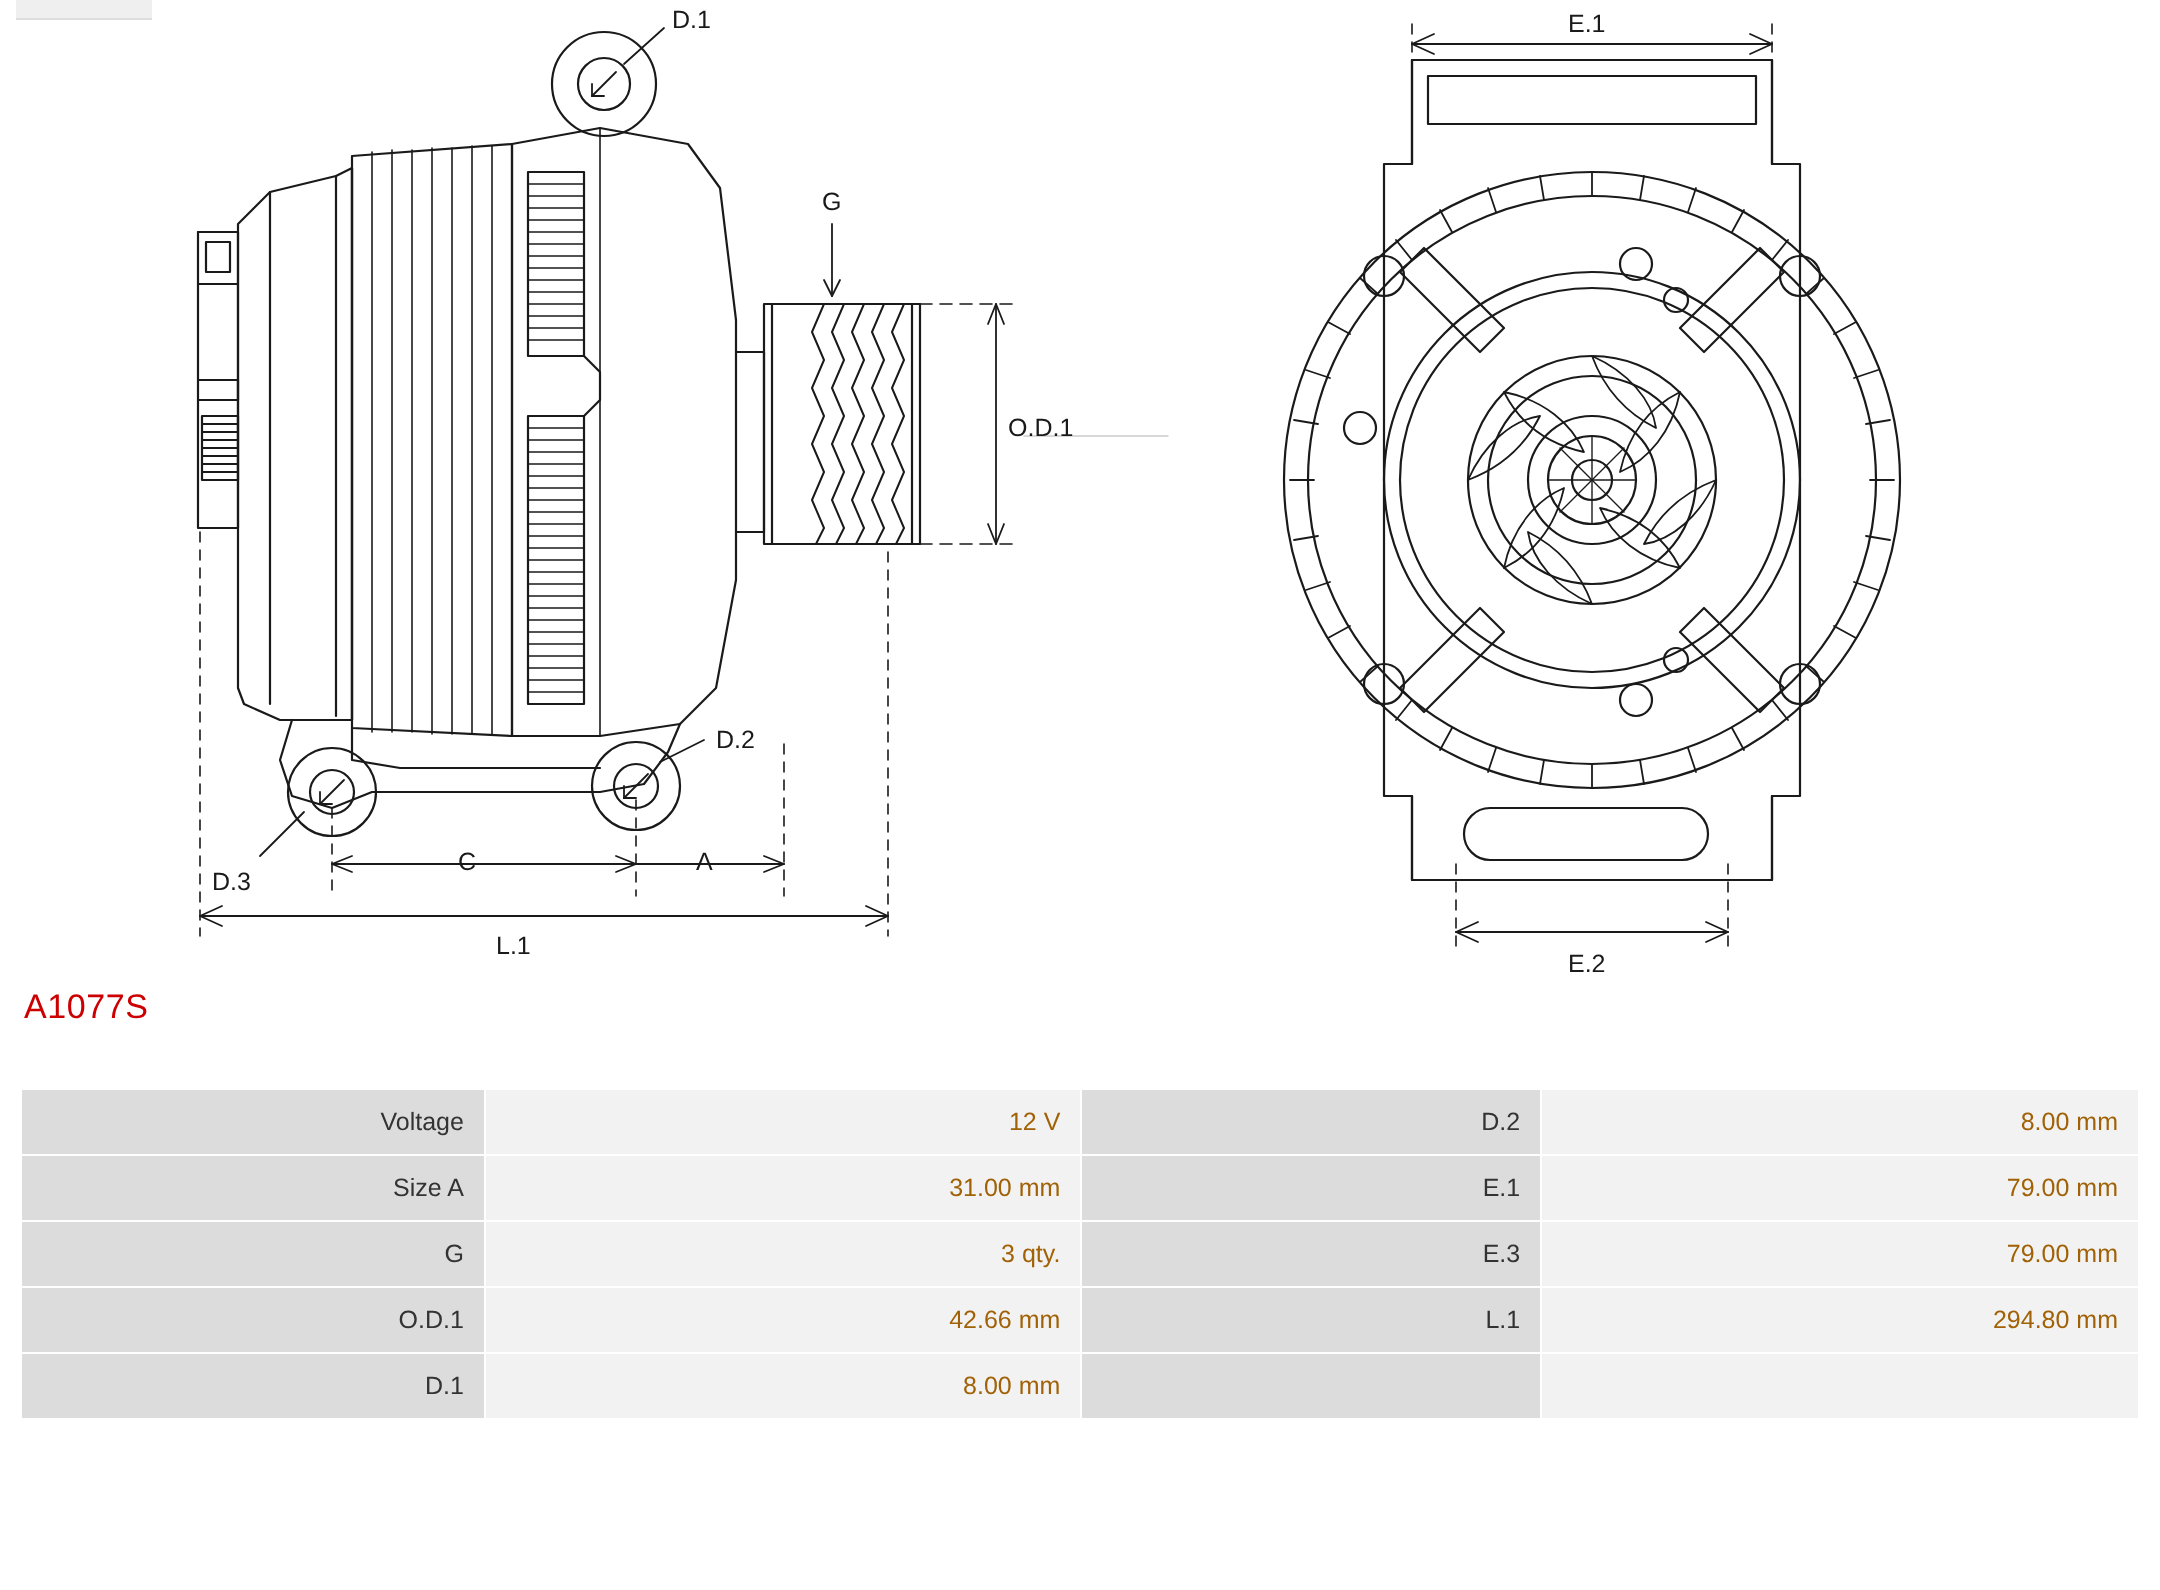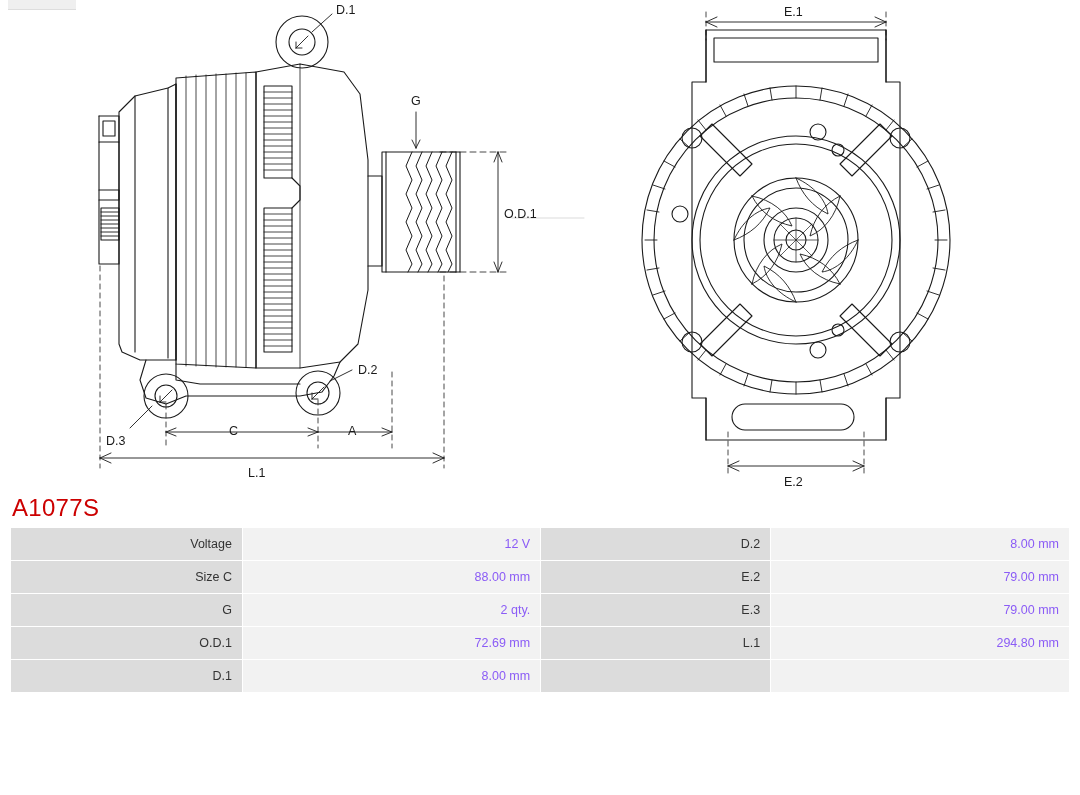--- a/index.html
+++ b/index.html
@@ -25,49 +25,49 @@
     width: 1080px;
     height: 495px;
   }
   .diagram-area svg {
     display: block;
   }
   .part-title {
     position: absolute;
     left: 12px;
     top: 494px;
-    font-size: 24px;
+    font-size: 17px;
     color: #cc0000;
     font-family: "Liberation Sans", sans-serif;
     letter-spacing: 0.3px;
   }
   .spec-table {
     position: absolute;
     left: 10px;
-    top: 527px;
+    top: 544px;
     width: 1060px;
     border-collapse: collapse;
     font-size: 12.5px;
   }
   .spec-table td {
     height: 32px;
     padding: 0 10px;
     border: 1px solid #ffffff;
     vertical-align: middle;
   }
   .lbl {
     background: #dcdcdc;
     text-align: right;
     color: #333333;
     width: 228px;
   }
   .val {
     background: #f2f2f2;
     text-align: right;
-    color: #8b5cf6;
+    color: #a16207;
     width: 302px;
   }
   .lbl.right-lbl { width: 228px; }
   .val.right-val { width: 302px; }
   .empty {
     background: #f2f2f2;
   }
   .empty-lbl {
     background: #dcdcdc;
   }
@@ -381,34 +381,34 @@
 
   <table class="spec-table">
     <tbody>
       <tr>
         <td class="lbl">Voltage</td>
         <td class="val">12 V</td>
         <td class="lbl right-lbl">D.2</td>
         <td class="val right-val">8.00 mm</td>
       </tr>
       <tr>
-        <td class="lbl">Size C</td>
-        <td class="val">88.00 mm</td>
-        <td class="lbl right-lbl">E.2</td>
+        <td class="lbl">Size A</td>
+        <td class="val">31.00 mm</td>
+        <td class="lbl right-lbl">E.1</td>
         <td class="val right-val">79.00 mm</td>
       </tr>
       <tr>
         <td class="lbl">G</td>
-        <td class="val">2 qty.</td>
+        <td class="val">3 qty.</td>
         <td class="lbl right-lbl">E.3</td>
         <td class="val right-val">79.00 mm</td>
       </tr>
       <tr>
         <td class="lbl">O.D.1</td>
-        <td class="val">72.69 mm</td>
+        <td class="val">42.66 mm</td>
         <td class="lbl right-lbl">L.1</td>
         <td class="val right-val">294.80 mm</td>
       </tr>
       <tr>
         <td class="lbl">D.1</td>
         <td class="val">8.00 mm</td>
         <td class="lbl right-lbl empty-lbl"></td>
         <td class="val right-val empty"></td>
       </tr>
     </tbody>

